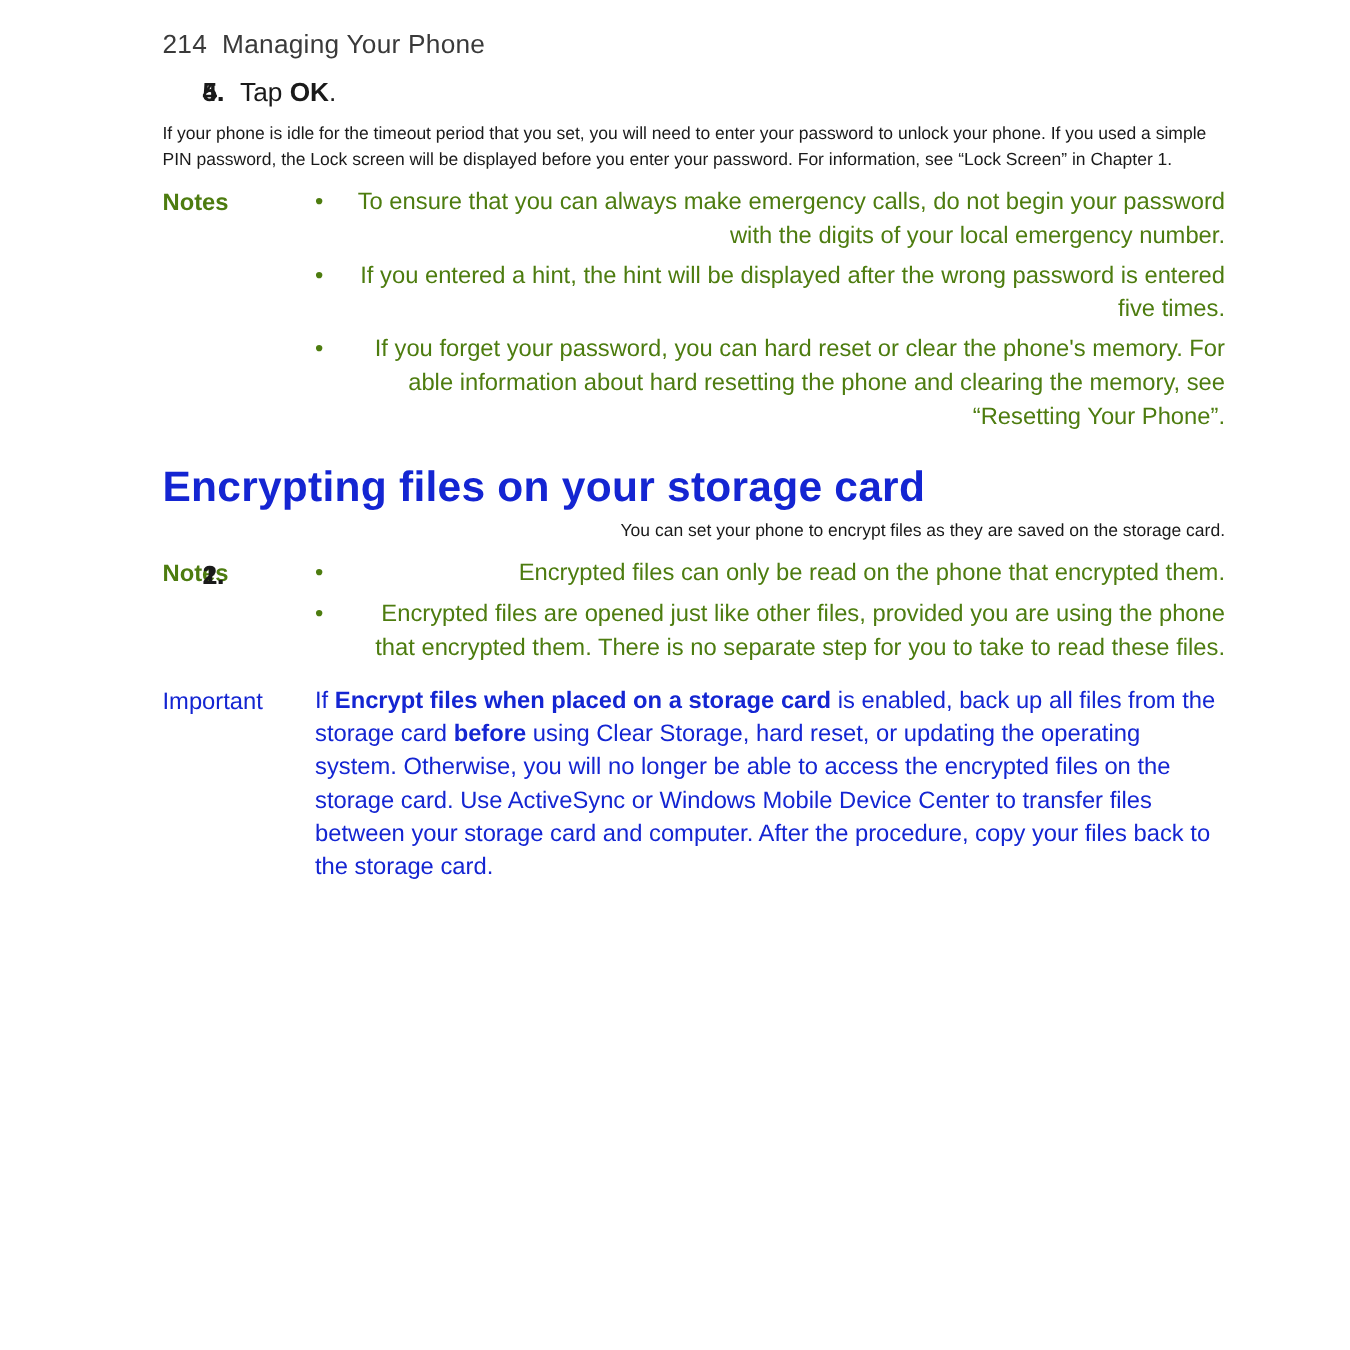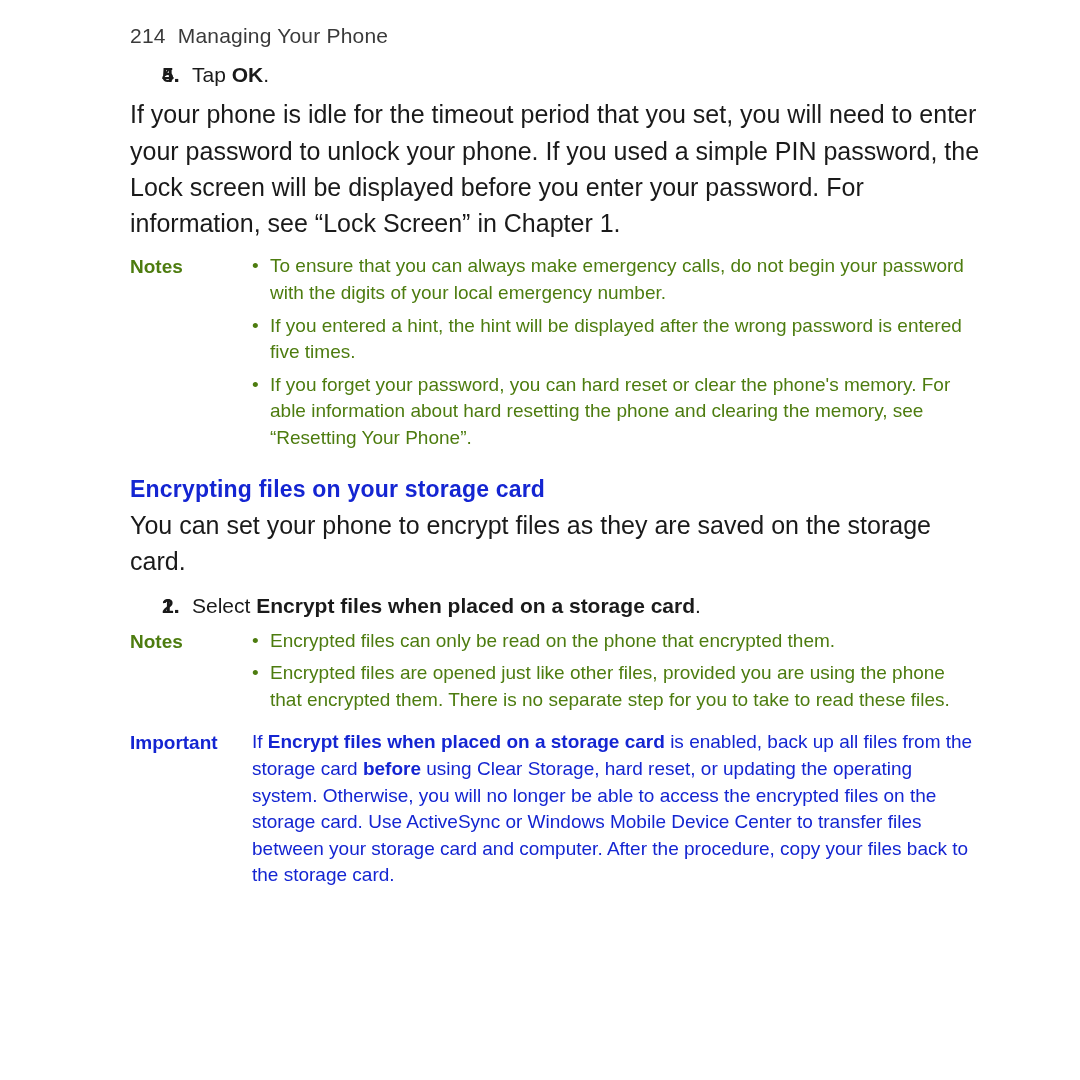--- a/index.html
+++ b/index.html
@@ -35,21 +35,21 @@
     margin-bottom: 4px;
     position: relative;
     padding-left: 30px;
   }
   ol.steps li .num {
     position: absolute;
     left: 0;
     font-weight: 700;
   }
   .para {
-    font-size: 25px;
+    font-size: 14px;
     line-height: 1.45;
     margin: 6px 0 12px 0;
   }
   .notes-block {
     display: flex;
     font-size: 19px;
     line-height: 1.4;
     color: #4d7c0f;
     margin-bottom: 10px;
   }
@@ -63,39 +63,39 @@
     flex: 1;
   }
   .notes-items .note-item {
     display: flex;
     margin-bottom: 6px;
   }
   .notes-items .bullet {
     flex: 0 0 18px;
     text-align: left;
   }
-  .notes-items .txt { flex: 1; }
+  .notes-items .txt { flex: 1; text-align: right; }
   h2.section {
     color: #1425d2;
-    font-size: 23px;
+    font-size: 34px;
     font-weight: 700;
     margin: 18px 0 4px 0;
     letter-spacing: 0.2px;
   }
   .important-block {
     display: flex;
     font-size: 19px;
     line-height: 1.4;
     color: #1425d2;
     margin-top: 4px;
   }
   .important-label {
     width: 122px;
     flex: 0 0 122px;
-    font-weight: 700;
+    font-weight: 400;
     padding-top: 1px;
   }
   .important-text { flex: 1; }
   b { font-weight: 700; }
 </style>
 </head>
 <body>
 
 <div class="page">
 
@@ -131,31 +131,28 @@
       </div>
       <div class="note-item">
         <span class="bullet">•</span>
         <span class="txt">If you forget your password, you can hard reset or clear the phone's memory. For able information about hard resetting the phone and clearing the memory, see “Resetting Your Phone”.</span>
       </div>
     </div>
   </div>
 
   <h2 class="section">Encrypting files on your storage card</h2>
 
-  <p class="para" style="margin-top:2px;">You can set your phone to encrypt files as they are saved on the storage card.</p>
+  <p class="para" style="margin-top:2px;text-align:right;">You can set your phone to encrypt files as they are saved on the storage card.</p>
 
   <ol class="steps">
     <li>
       <span class="num">1.</span>
     </li>
     <li>
       <span class="num">2.</span>
-      <span>
-        <span>Select </span><b>Encrypt files when placed on a storage card</b><span>.</span>
-      </span>
     </li>
   </ol>
 
   <div class="notes-block">
     <div class="notes-label">Notes</div>
     <div class="notes-items">
       <div class="note-item">
         <span class="bullet">•</span>
         <span class="txt">Encrypted files can only be read on the phone that encrypted them.</span>
       </div>

